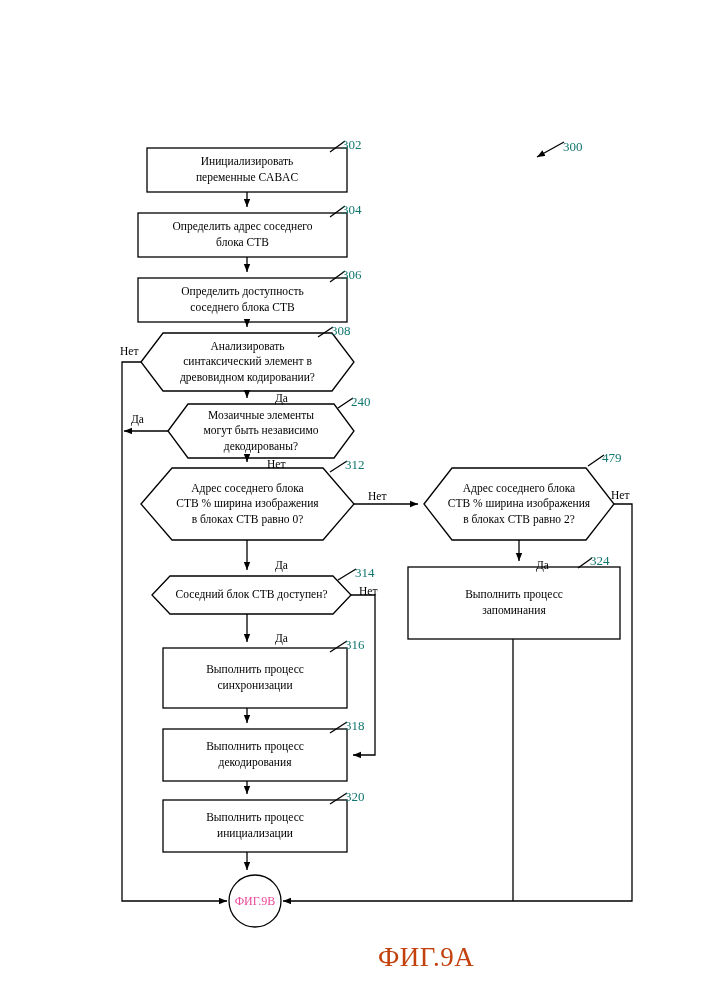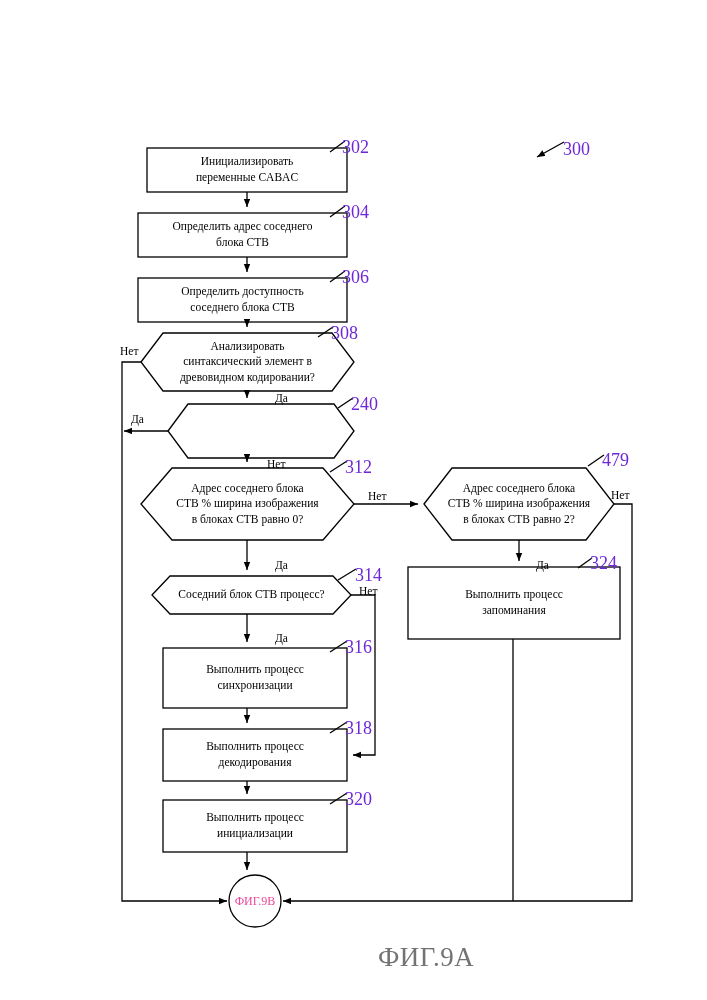--- a/index.html
+++ b/index.html
@@ -31,35 +31,35 @@
     font-family: "Liberation Serif", serif;
     font-size: 11.5px;
     line-height: 1.35;
     color: #000;
     white-space: pre-line;
     pointer-events: none;
   }
   .ref-label {
     position: absolute;
     font-family: "Liberation Serif", serif;
-    font-size: 18px;
-    color: #6d28d9;
+    font-size: 13px;
+    color: #0f766e;
   }
   .edge-label {
     position: absolute;
     font-family: "Liberation Serif", serif;
     font-size: 11.5px;
     color: #000;
   }
   .fig-caption {
     position: absolute;
     font-family: "Liberation Serif", serif;
     font-size: 27px;
     letter-spacing: 0.5px;
-    color: #737373;
+    color: #c2410c;
   }
   .circle-text {
     position: absolute;
     display: flex;
     align-items: center;
     justify-content: center;
     font-family: "Liberation Serif", serif;
     font-size: 12px;
     color: #ec4899;
   }
@@ -148,27 +148,30 @@
 
   <div class="node-text" style="left:147px;top:148px;width:200px;height:44px;">Инициализировать
 переменные CABAC</div>
   <div class="node-text" style="left:138px;top:213px;width:209px;height:44px;">Определить адрес соседнего
 блока CTB</div>
   <div class="node-text" style="left:138px;top:278px;width:209px;height:44px;">Определить доступность
 соседнего блока CTB</div>
   <div class="node-text" style="left:141px;top:333px;width:213px;height:58px;">Анализировать
 синтаксический элемент в
 древовидном кодировании?</div>
+  <div class="node-text" style="left:168px;top:404px;width:186px;height:54px;">Мозаичные элементы
+могут быть независимо
+декодированы?</div>
   <div class="node-text" style="left:141px;top:468px;width:213px;height:72px;">Адрес соседнего блока
 CTB % ширина изображения
 в блоках CTB равно 0?</div>
   <div class="node-text" style="left:424px;top:468px;width:190px;height:72px;">Адрес соседнего блока
 CTB % ширина изображения
 в блоках CTB равно 2?</div>
-  <div class="node-text" style="left:152px;top:576px;width:199px;height:38px;">Соседний блок CTB процесс?</div>
+  <div class="node-text" style="left:152px;top:576px;width:199px;height:38px;">Соседний блок CTB доступен?</div>
   <div class="node-text" style="left:408px;top:567px;width:212px;height:72px;">Выполнить процесс
 запоминания</div>
   <div class="node-text" style="left:163px;top:648px;width:184px;height:60px;">Выполнить процесс
 синхронизации</div>
   <div class="node-text" style="left:163px;top:729px;width:184px;height:52px;">Выполнить процесс
 декодирования</div>
   <div class="node-text" style="left:163px;top:800px;width:184px;height:52px;">Выполнить процесс
 инициализации</div>
   <div class="circle-text" style="left:222px;top:875px;width:66px;height:52px;">ФИГ.9В</div>
 

